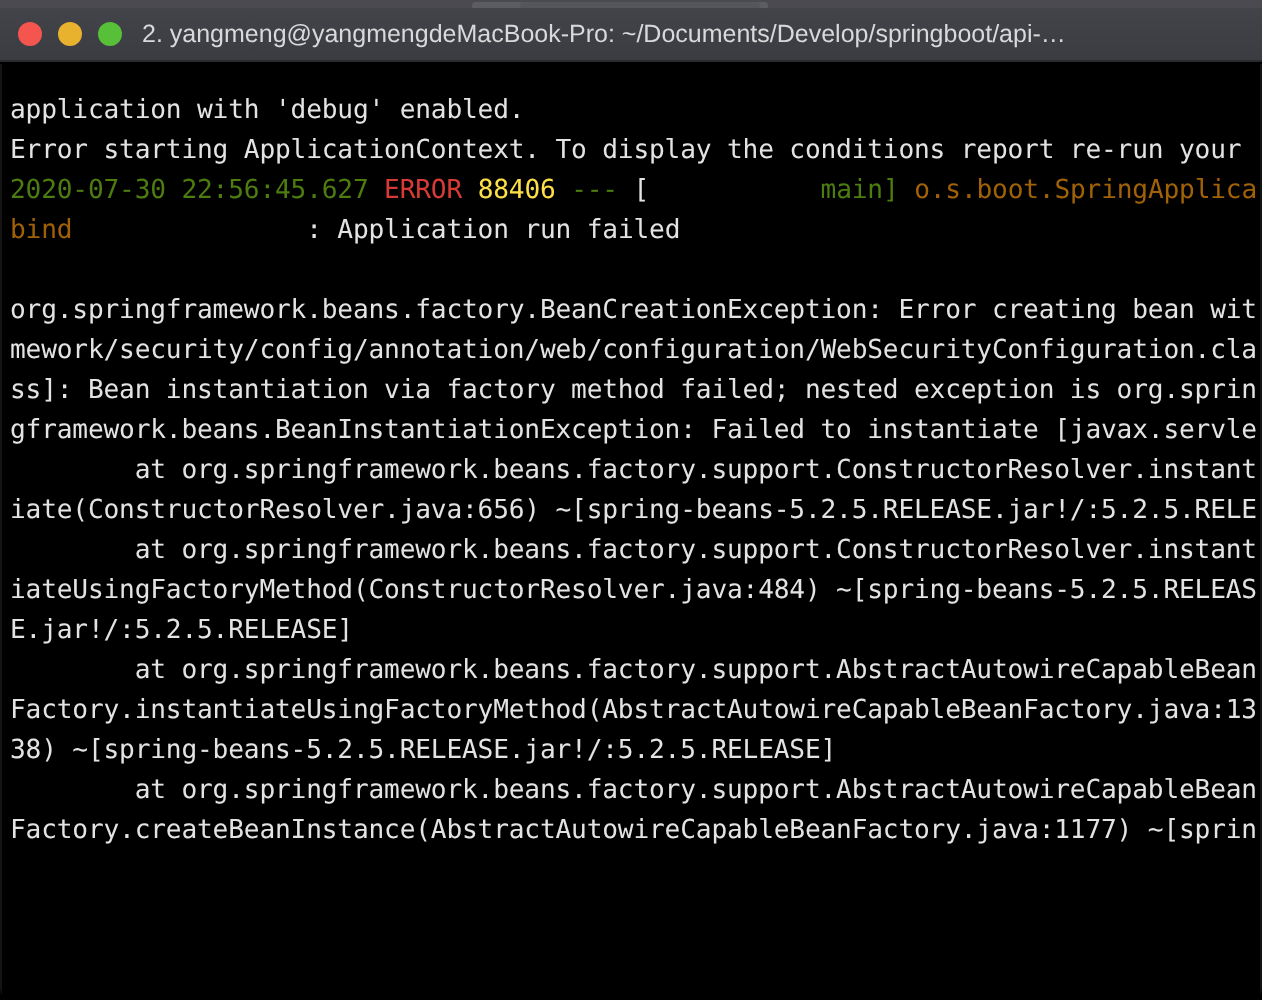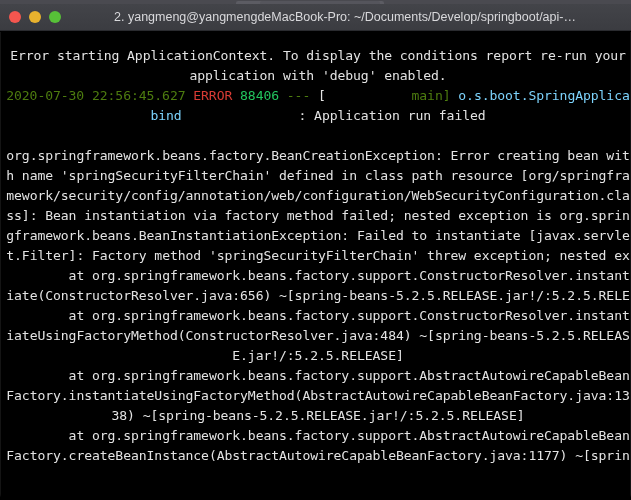--- a/index.html
+++ b/index.html
@@ -14,21 +14,20 @@
     font-family: "DejaVu Sans Mono", monospace;
   }
 
   #window {
     position: relative;
     width: 631px;
     height: 500px;
     background: #000000;
     overflow: hidden;
     border-radius: 0 0 6px 6px;
-    text-align: center;
   }
 
   
   #tabstrip {
     position: absolute;
     top: 0; left: 0;
     width: 631px;
     height: 4px;
     background: #4a4a50;
     overflow: hidden;
@@ -110,22 +109,22 @@
     white-space: pre;
     color: #e3e3e3;
     letter-spacing: -0.09px;
   }
   .term-line.blank { color: transparent; }
 
   
   .c-default { color: #e3e3e3; }
   .c-dim     { color: #4d7c0f; }
   .c-red     { color: #d83b35; }
-  .c-magenta { color: #22c55e; }
-  .c-cyan    { color: #7dd3fc; }
+  .c-magenta { color: #fde047; }
+  .c-cyan    { color: #a16207; }
   .c-white   { color: #e3e3e3; }
 
   
   #right-edge {
     position: absolute;
     top: 32px;
     right: 0;
     width: 1px;
     height: 468px;
     background: #141414;
@@ -152,31 +151,29 @@
   <div id="titlebar">
     <div class="traffic">
       <span class="light close"></span>
       <span class="light min"></span>
       <span class="light max"></span>
     </div>
     <div id="title-text">2. yangmeng@yangmengdeMacBook-Pro: ~/Documents/Develop/springboot/api-…</div>
   </div>
 
   <div id="terminal">
+      <div class="term-line"><span class="c-default">application with 'debug' enabled.</span></div>
       <div class="term-line"><span class="c-default">Error starting ApplicationContext. To display the conditions report re-run your</span></div>
-      <div class="term-line"><span class="c-default">application with 'debug' enabled.</span></div>
       <div class="term-line"><span class="c-dim">2020-07-30 22:56:45.627 </span><span class="c-red">ERROR</span><span class="c-default"> </span><span class="c-magenta">88406</span><span class="c-default"> </span><span class="c-dim">---</span><span class="c-default"> </span><span class="c-white">[</span><span class="c-dim">           main]</span><span class="c-default"> </span><span class="c-cyan">o.s.boot.SpringApplica</span></div>
       <div class="term-line"><span class="c-cyan">bind</span><span class="c-white">               : Application run failed</span></div>
       <div class="term-line blank"> </div>
       <div class="term-line"><span class="c-default">org.springframework.beans.factory.BeanCreationException: Error creating bean wit</span></div>
-      <div class="term-line"><span class="c-default">h name 'springSecurityFilterChain' defined in class path resource [org/springfra</span></div>
       <div class="term-line"><span class="c-default">mework/security/config/annotation/web/configuration/WebSecurityConfiguration.cla</span></div>
       <div class="term-line"><span class="c-default">ss]: Bean instantiation via factory method failed; nested exception is org.sprin</span></div>
       <div class="term-line"><span class="c-default">gframework.beans.BeanInstantiationException: Failed to instantiate [javax.servle</span></div>
-      <div class="term-line"><span class="c-default">t.Filter]: Factory method 'springSecurityFilterChain' threw exception; nested ex</span></div>
       <div class="term-line"><span class="c-default">        at org.springframework.beans.factory.support.ConstructorResolver.instant</span></div>
       <div class="term-line"><span class="c-default">iate(ConstructorResolver.java:656) ~[spring-beans-5.2.5.RELEASE.jar!/:5.2.5.RELE</span></div>
       <div class="term-line"><span class="c-default">        at org.springframework.beans.factory.support.ConstructorResolver.instant</span></div>
       <div class="term-line"><span class="c-default">iateUsingFactoryMethod(ConstructorResolver.java:484) ~[spring-beans-5.2.5.RELEAS</span></div>
       <div class="term-line"><span class="c-default">E.jar!/:5.2.5.RELEASE]</span></div>
       <div class="term-line"><span class="c-default">        at org.springframework.beans.factory.support.AbstractAutowireCapableBean</span></div>
       <div class="term-line"><span class="c-default">Factory.instantiateUsingFactoryMethod(AbstractAutowireCapableBeanFactory.java:13</span></div>
       <div class="term-line"><span class="c-default">38) ~[spring-beans-5.2.5.RELEASE.jar!/:5.2.5.RELEASE]</span></div>
       <div class="term-line"><span class="c-default">        at org.springframework.beans.factory.support.AbstractAutowireCapableBean</span></div>
       <div class="term-line"><span class="c-default">Factory.createBeanInstance(AbstractAutowireCapableBeanFactory.java:1177) ~[sprin</span></div>

